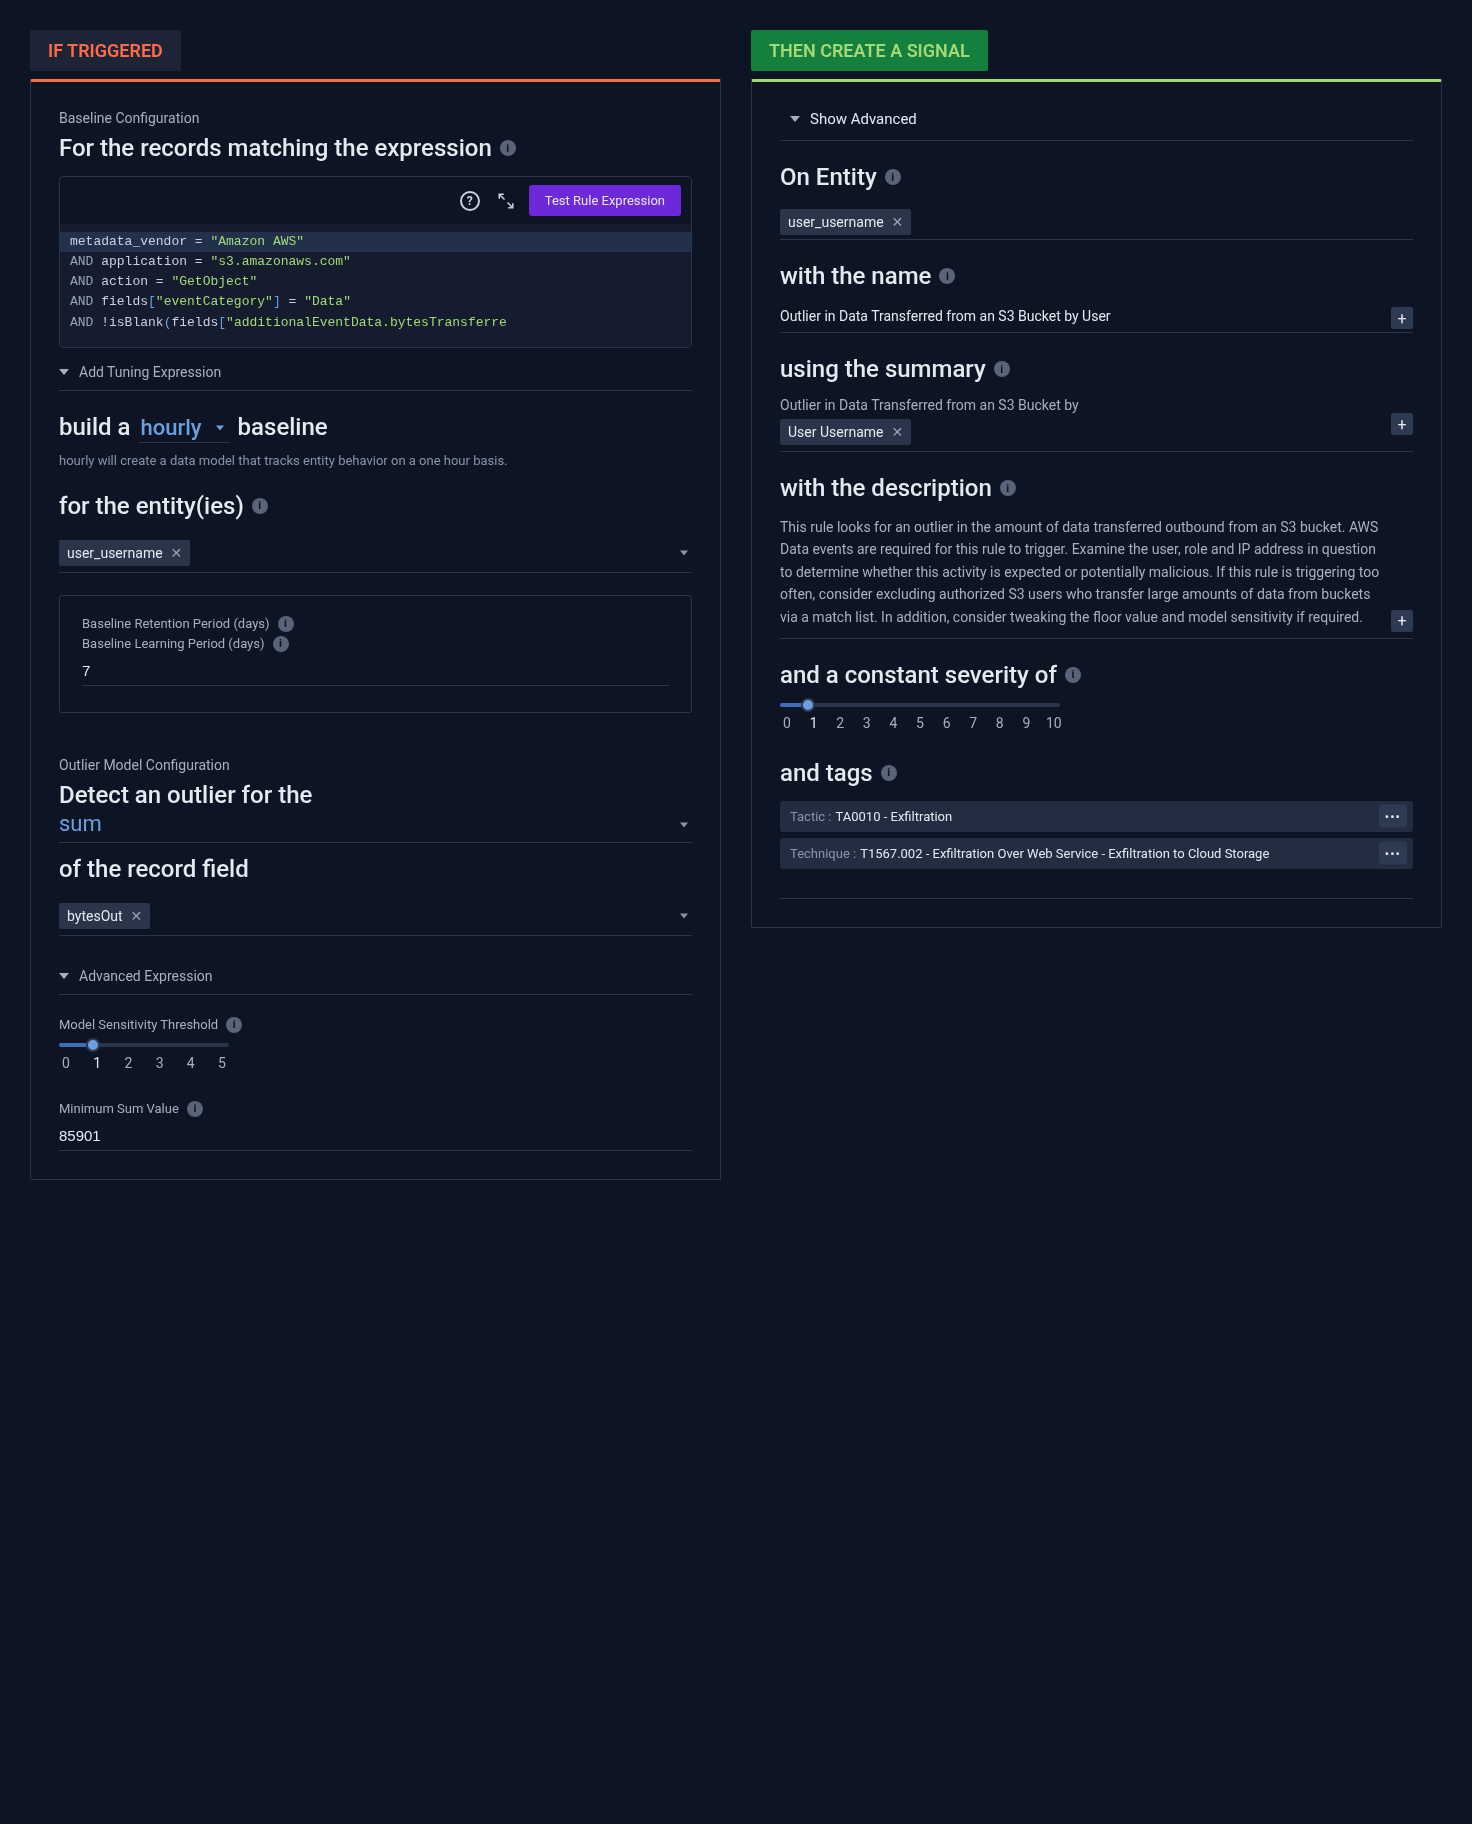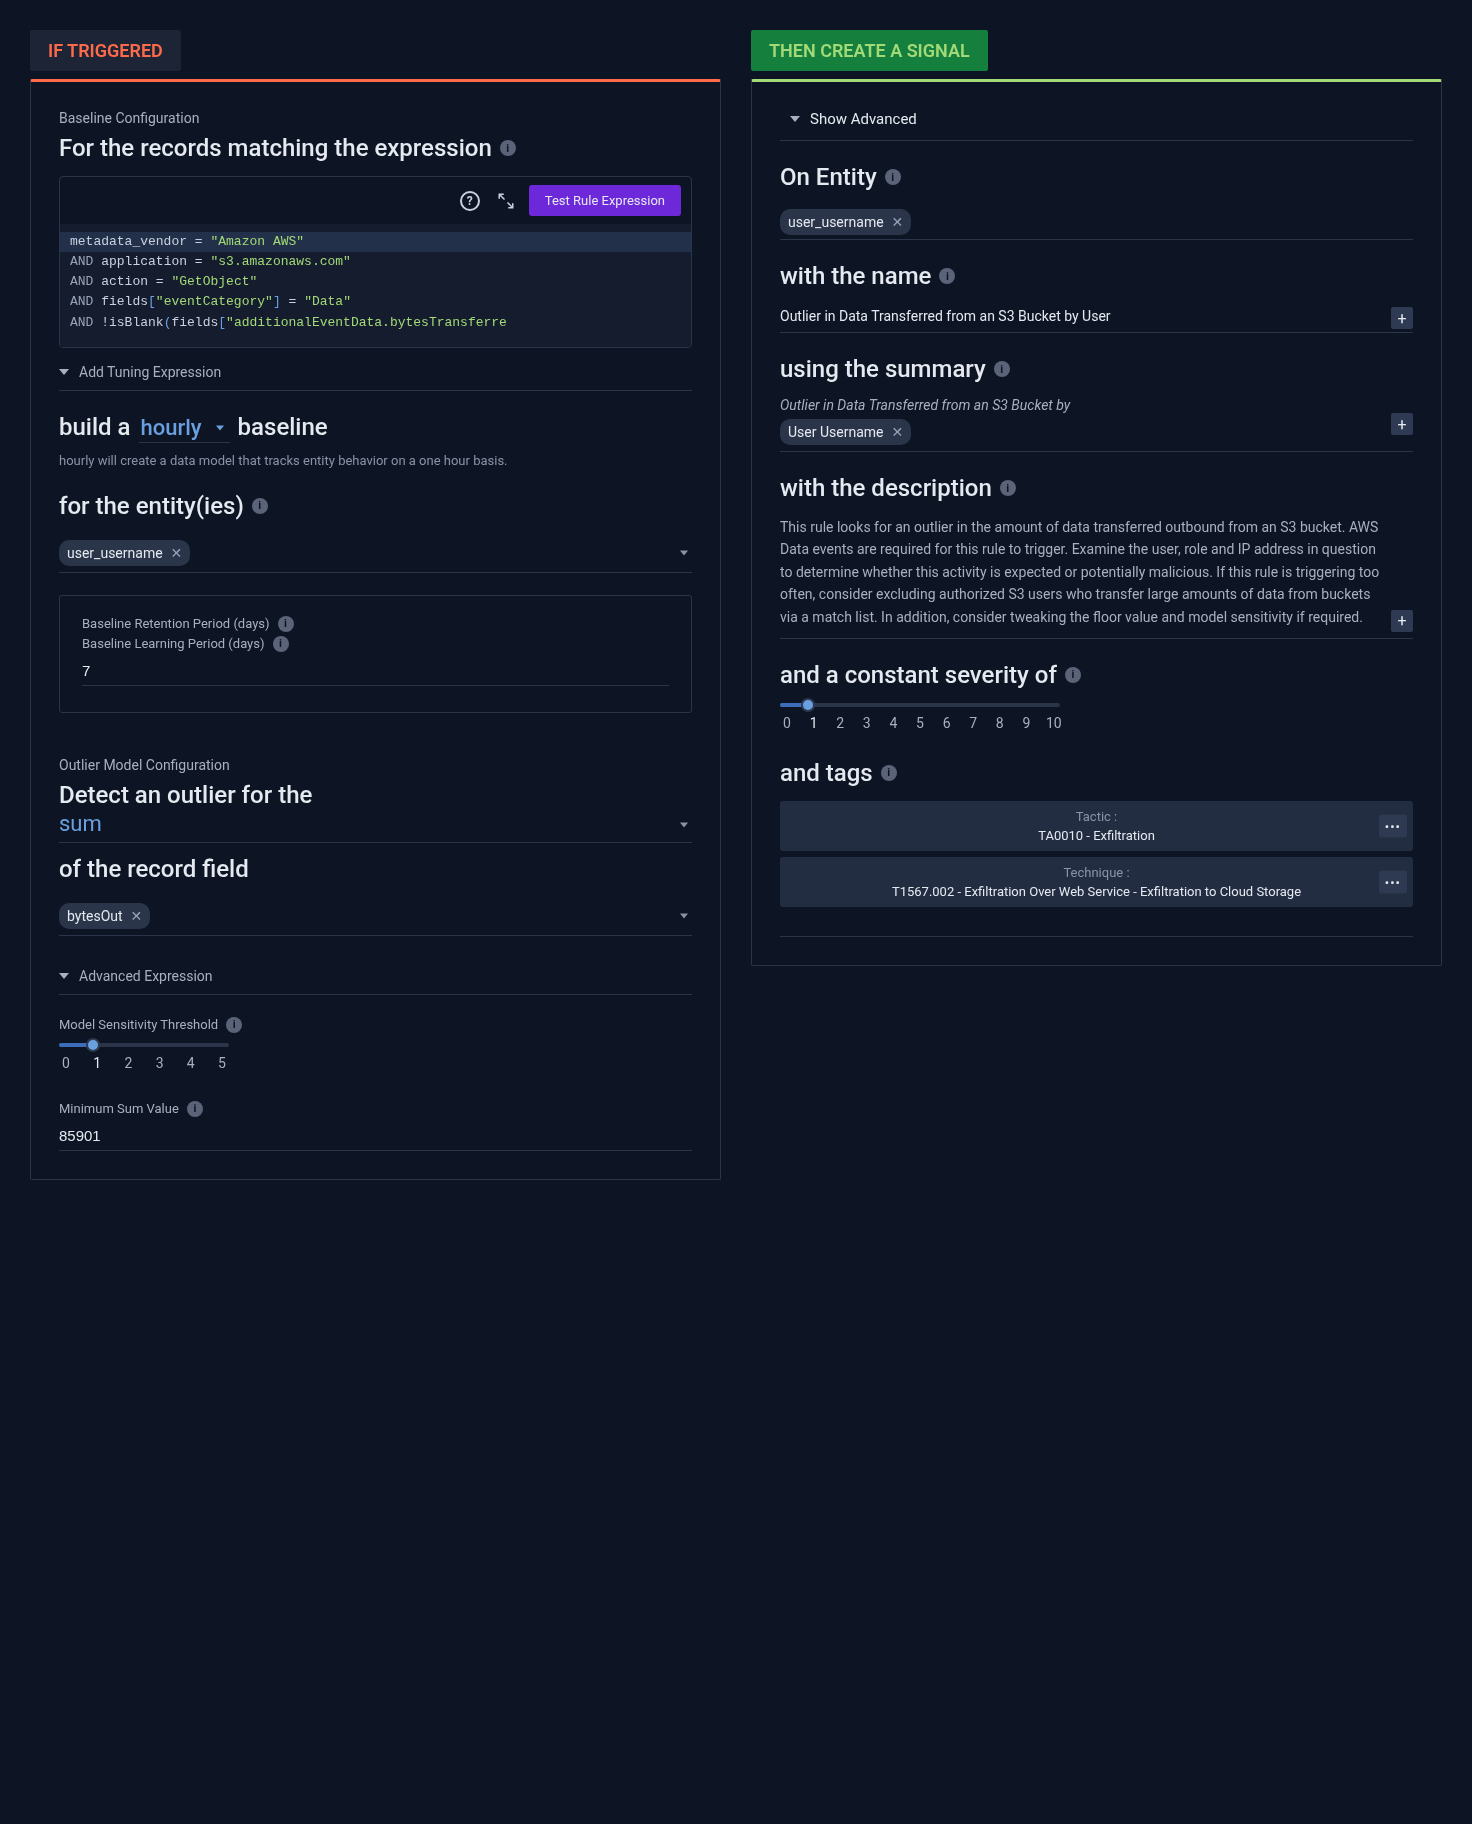--- a/index.html
+++ b/index.html
@@ -178,21 +178,21 @@
     position: relative;
     margin-bottom: 22px;
   }
   .chip-row .chev-abs, .select-row .chev-abs {
     position:absolute; right:4px; top:50%; transform:translateY(-50%);
     width:0;height:0;border-left:4px solid transparent;border-right:4px solid transparent;border-top:5px solid var(--text-muted);
   }
   .chip {
     background: var(--chip);
     padding: 5px 8px;
-    border-radius: 10px;
+    border-radius: 2px;
     font-size: 14px;
     display: inline-flex;
     align-items: center;
     gap: 8px;
     color: var(--text);
   }
   .chip .x { color: #9aa4b8; cursor:pointer; font-size:14px; line-height:1;}
   .sub-card {
     border: 1px solid var(--border);
     padding: 20px 22px 6px 22px;
@@ -272,25 +272,25 @@
   }
   .name-row {
     border-bottom:1px solid var(--border);
     padding:4px 28px 8px 0; position:relative; margin-bottom:22px;
     font-size:14px; color:var(--text);
   }
   .summary-row {
     border-bottom:1px solid var(--border);
     padding:0 28px 6px 0; position:relative; margin-bottom:22px;
   }
-  .summary-text { font-size:14px; color:var(--text-dim); margin-bottom:6px;font-style:italic;}
+  .summary-text { font-size:14px; color:var(--text-dim); margin-bottom:6px;}
   .tag-row {
     background:#232d42; padding:8px 10px; border-radius:3px;
     font-size:13px; margin-bottom:6px;
-    display:flex; align-items:center; gap:4px; position:relative;flex-direction:column;
+    display:flex; align-items:center; gap:4px; position:relative;
   }
   .tag-row .k { color: var(--text-muted);}
   .tag-row .v { color: var(--text);}
   .dots-btn {
     position:absolute; right:6px; top:50%; transform:translateY(-50%);
     background:#2e3a52; padding:4px 6px; border-radius:3px; cursor:pointer;
     color:var(--text); font-size:13px; letter-spacing:1px;
   }
   .tags-footer {
     border-bottom:1px solid var(--border); height:24px; position:relative; margin-top:6px;

